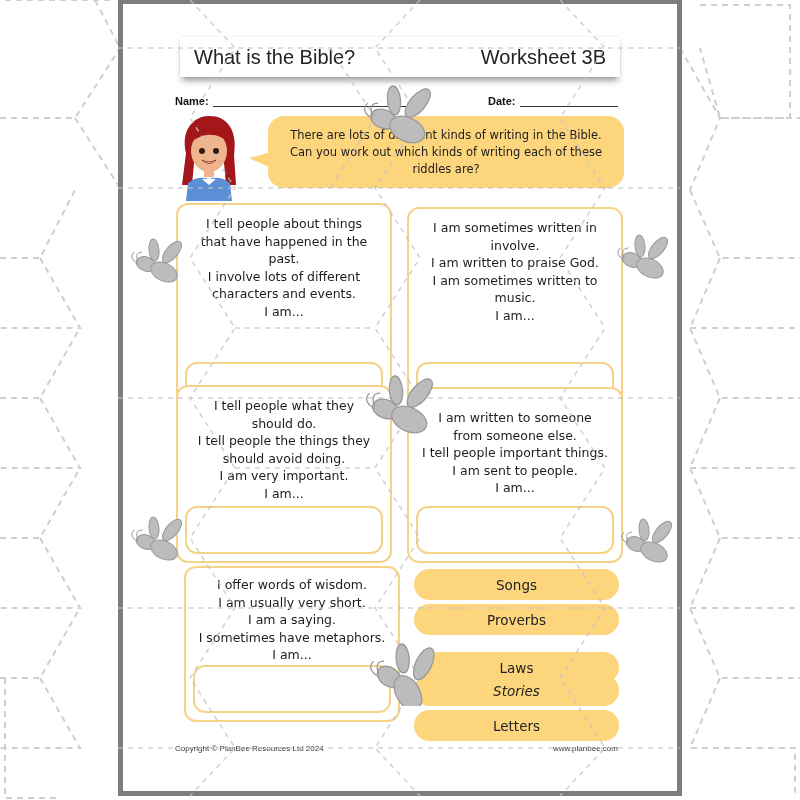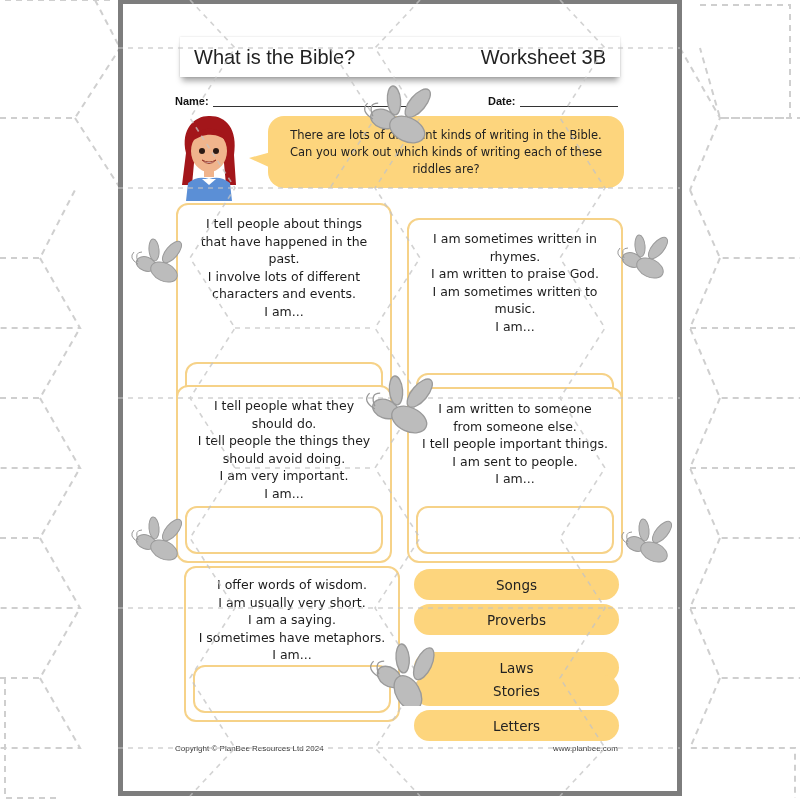--- a/index.html
+++ b/index.html
@@ -140,24 +140,24 @@
     <div>I tell people about things</div>
     <div>that have happened in the</div>
     <div>past.</div>
     <div>I involve lots of different</div>
     <div>characters and events.</div>
     <div>I am...</div>
   </div>
   <div class="answer-box"></div>
 </div>
 
-<div class="card" style="left:407px; top:218px; height:212px;">
+<div class="card" style="left:407px; top:207px; height:212px;">
   <div class="card-text">
     <div>I am sometimes written in</div>
-    <div>rhymes.</div>
+    <div>involve.</div>
     <div>I am written to praise God.</div>
     <div>I am sometimes written to</div>
     <div>music.</div>
     <div>I am...</div>
   </div>
   <div class="answer-box"></div>
 </div>
 
 <div class="card" style="left:176px; top:385px; height:178px;">
   <div class="card-text">
@@ -165,21 +165,21 @@
     <div>should do.</div>
     <div>I tell people the things they</div>
     <div>should avoid doing.</div>
     <div>I am very important.</div>
     <div>I am...</div>
   </div>
   <div class="answer-box"></div>
 </div>
 
 <div class="card" style="left:407px; top:387px; height:176px;">
-  <div class="card-text" style="padding-top:11px">
+  <div class="card-text" style="padding-top:20px">
     <div>I am written to someone</div>
     <div>from someone else.</div>
     <div>I tell people important things.</div>
     <div>I am sent to people.</div>
     <div>I am...</div>
   </div>
   <div class="answer-box"></div>
 </div>
 
 <div class="card" style="left:184px; top:566px; height:156px;">
@@ -189,21 +189,21 @@
     <div>I am a saying.</div>
     <div>I sometimes have metaphors.</div>
     <div>I am...</div>
   </div>
   <div class="answer-box"></div>
 </div>
 
 <div class="pill" style="top:569px;">Songs</div>
 <div class="pill" style="top:604px;">Proverbs</div>
 <div class="pill" style="top:640px;margin-top:12px;">Laws</div>
-<div class="pill" style="top:675px;">Stories</div>
+<div class="pill" style="top:675px;font-style:italic;">Stories</div>
 <div class="pill" style="top:710px;">Letters</div>
 
 <div class="footer-left">Copyright © PlanBee Resources Ltd 2024</div>
 <div class="footer-right">www.planbee.com</div>
 
 <svg class="overlay-hex" viewBox="0 0 800 800">
   <g fill="none" stroke="#c4c4c4" stroke-width="1.6" stroke-dasharray="5 5" opacity="0.75">
     <polyline points="118,48 680,48"></polyline>
     <polyline points="190,0 235,48 190,118 235,188 190,258 235,328 190,398 235,468 190,538 235,608 190,678 235,748 190,796"></polyline>
     <polyline points="330,48 375,118 330,188"></polyline>

